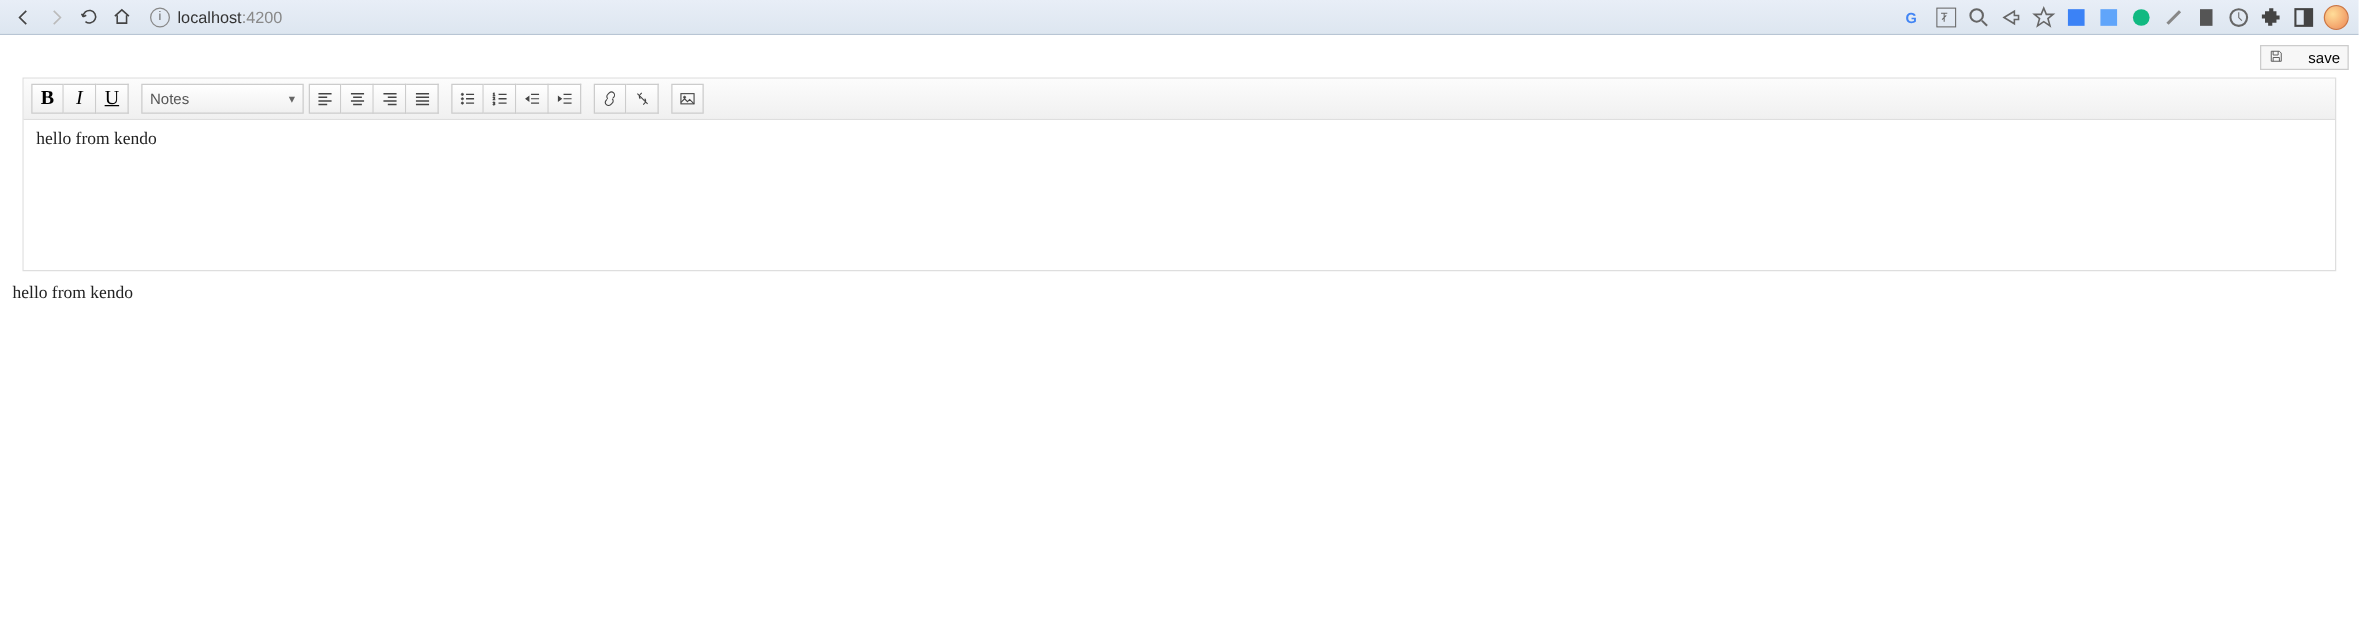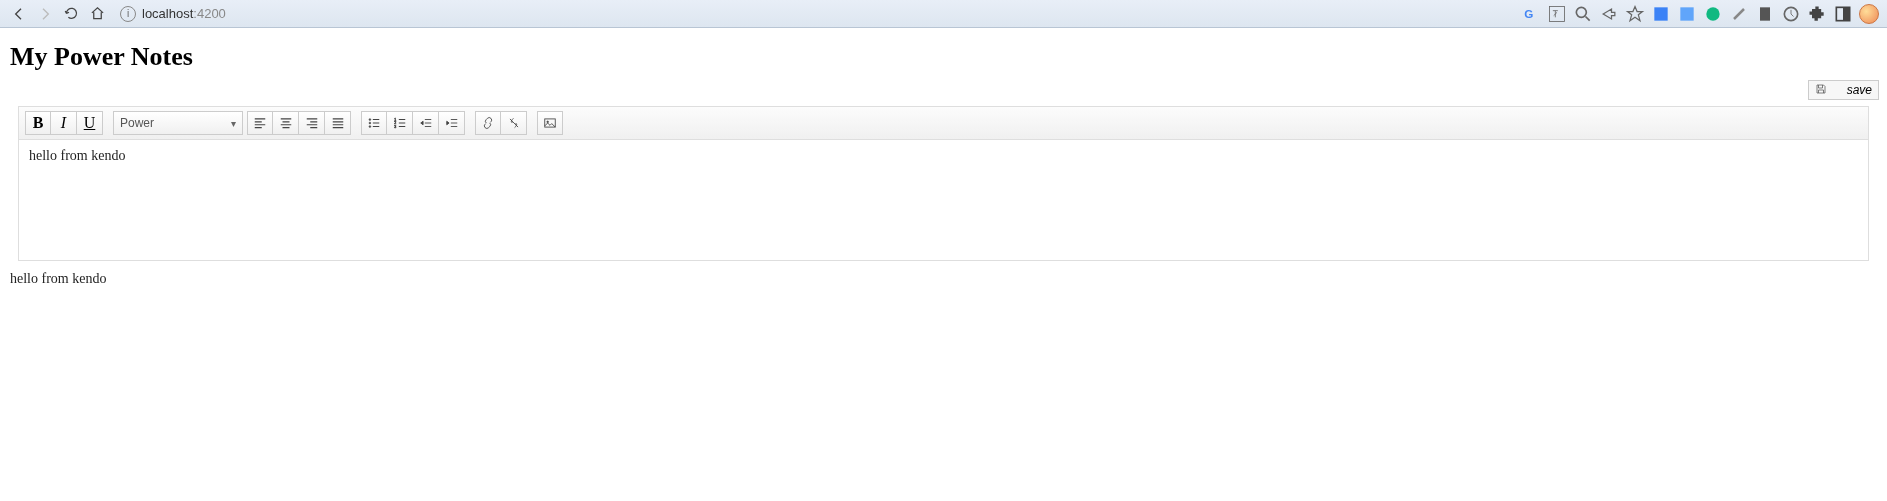--- a/index.html
+++ b/index.html
@@ -67,21 +67,20 @@
       justify-content: flex-end;
       margin-bottom: 6px;
     }
     .save-btn {
       border: 1px solid #ccc;
       background: #f7f7f7;
       padding: 2px 6px;
       font-size: 12px;
       display: flex; align-items: flex-start; gap: 20px;
       cursor: pointer;
-      font-style: italic;
     }
     .save-btn svg { width: 12px; height: 12px; }
 
     
     .editor {
       border: 1px solid #dedede;
       margin: 4px 10px 10px 10px;
     }
     .toolbar {
       background: linear-gradient(#fcfcfc, #f0f0f0);
@@ -233,40 +232,39 @@
         <svg viewBox="0 0 24 24">
           <rect x="4" y="4" width="16" height="16" fill="none" stroke="#444" stroke-width="2"></rect>
           <rect x="12" y="4" width="8" height="16" fill="#444"></rect>
         </svg>
       </div>
     <div class="avatar"></div>
   </div>
 </div>
 
 <div class="page">
-  <h1 class="page-title">My Power Notes</h1>
 
   <div class="save-row">
     <button class="save-btn">
       <svg viewBox="0 0 24 24">
           <path d="M4 4h13l3 3v13H4z M7 4v6h8V4 M7 20v-6h10v6" fill="none" stroke="#555" stroke-width="1.5"></path>
         </svg>
       <span>save</span>
     </button>
   </div>
 
   <div class="editor">
     <div class="toolbar">
       <div class="tb-group">
         <div class="tb-btn" style="font-weight:bold;font-family:serif;">B</div>
         <div class="tb-btn" style="font-style:italic;font-family:serif;">I</div>
         <div class="tb-btn" style="text-decoration:underline;font-family:serif;">U</div>
       </div>
       <div class="format-select">
-        <span>Power</span>
+        <span>Notes</span>
       </div>
       <div class="tb-group">
         <div class="tb-btn">
             <svg viewBox="0 0 24 24">
               <path d="M3 5h18M3 10h12M3 15h18M3 20h12" stroke="#444" stroke-width="2"></path>
             </svg>
           </div>
         <div class="tb-btn">
             <svg viewBox="0 0 24 24">
               <path d="M3 5h18M6 10h12M3 15h18M6 20h12" stroke="#444" stroke-width="2"></path>

